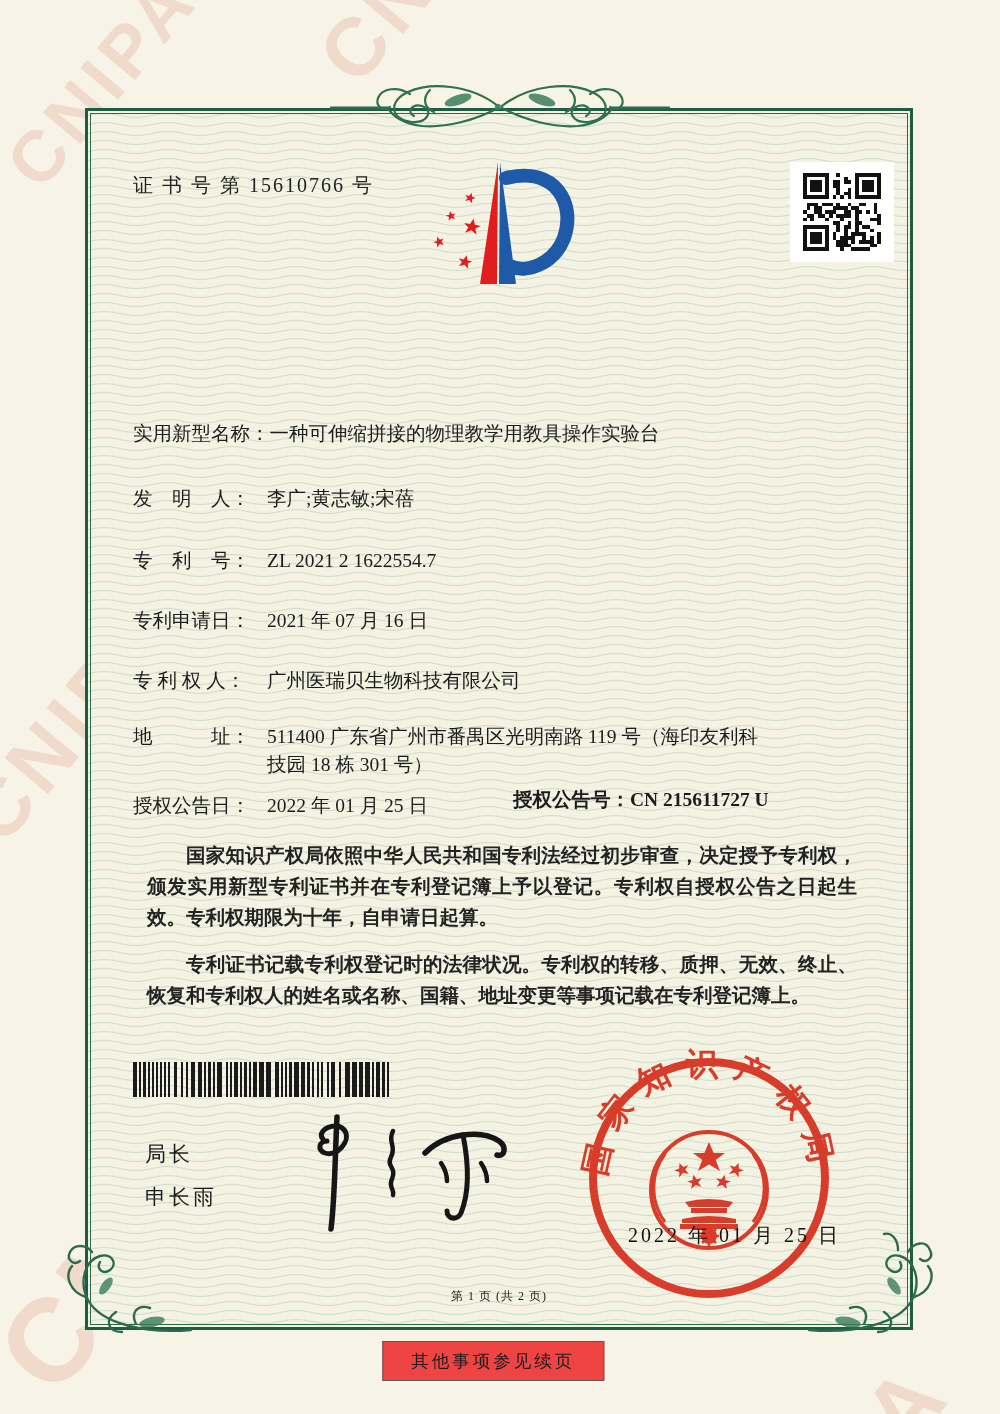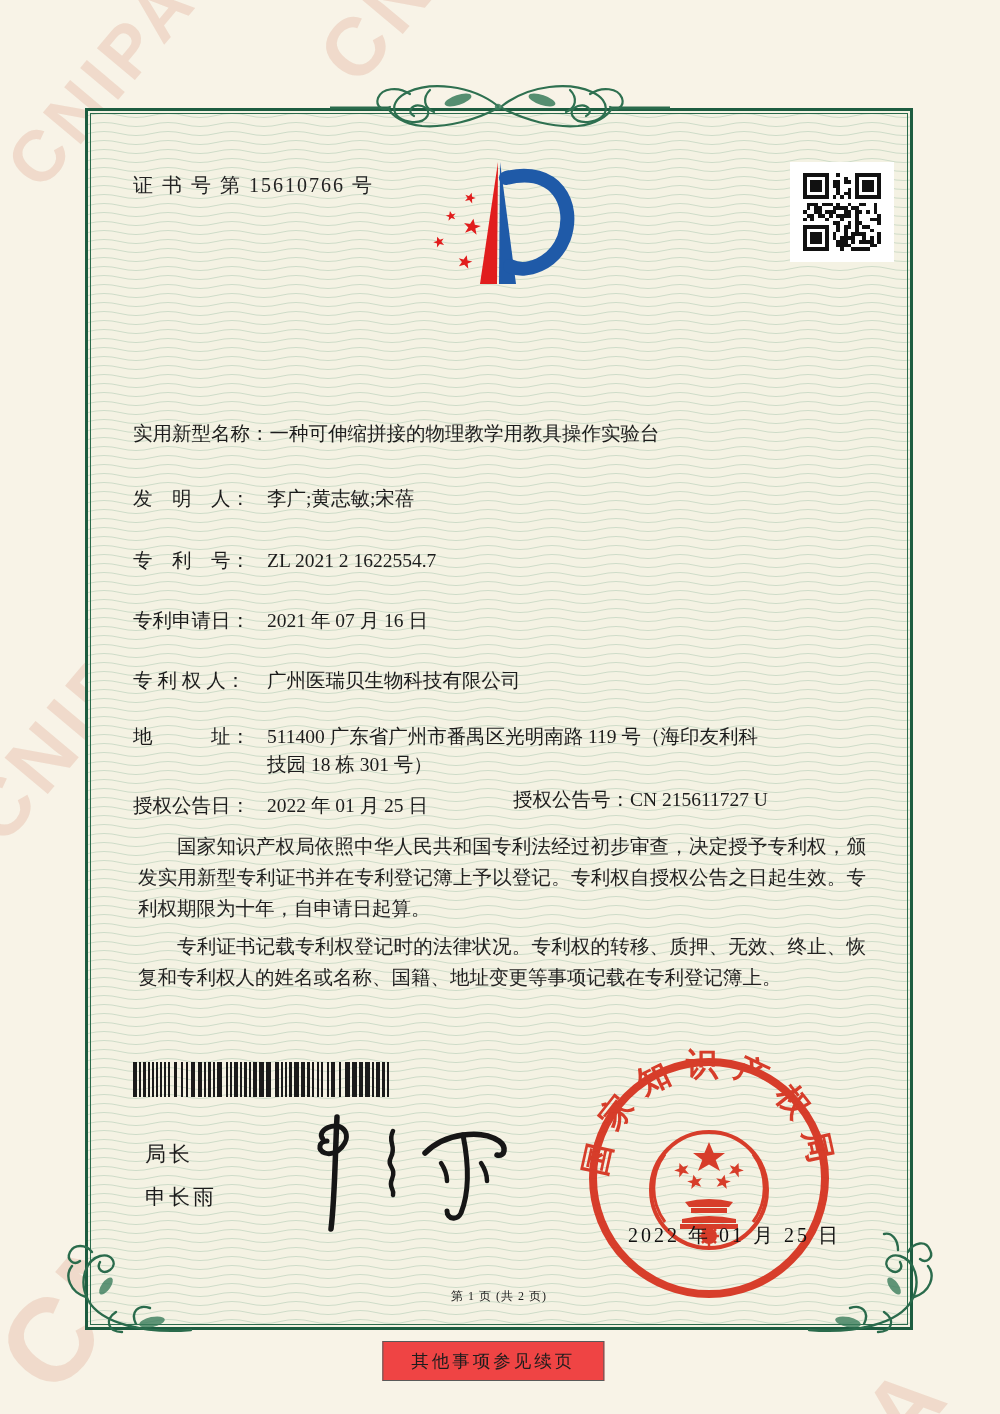--- a/index.html
+++ b/index.html
@@ -57,27 +57,27 @@
     position:absolute;left:85px;top:300px;width:828px;
     text-align:center;
     font-size:43px;font-weight:bold;letter-spacing:10px;color:#111;
   }
 
   .row{position:absolute;left:133px;display:flex;font-size:19.5px;line-height:1.45;}
   .row .lbl{flex:0 0 134px;white-space:nowrap;}
   .row .val{white-space:nowrap;}
   .row .val-wrap{white-space:normal;width:502px;}
   .row2col .pair{display:flex;margin-top:6px;}
-  .row2col .pair2{position:absolute;left:380px;top:0;display:flex;}
+  .row2col .pair2{position:absolute;left:380px;top:0;display:flex;font-weight:bold;}
 
   .body-text{
     position:absolute;left:131px;top:824px;width:742px;
     font-size:19.5px;line-height:31px;text-align:justify;color:#222;
   }
-  .body-text p{margin:7px;text-indent:2em;}
+  .body-text p{margin:16px;text-indent:2em;font-weight:bold;}
 
   .barcode{position:absolute;left:133px;top:1062px;width:262px;height:35px;}
 
   .issuer-title{position:absolute;left:145px;top:1140px;font-size:21px;letter-spacing:3px;}
   .issuer-name{position:absolute;left:145px;top:1183px;font-size:21px;letter-spacing:3px;}
 
   .signature{position:absolute;left:285px;top:1105px;width:240px;height:130px;}
 
   .seal{position:absolute;left:577px;top:1046px;width:264px;height:264px;}
   .seal-date{

